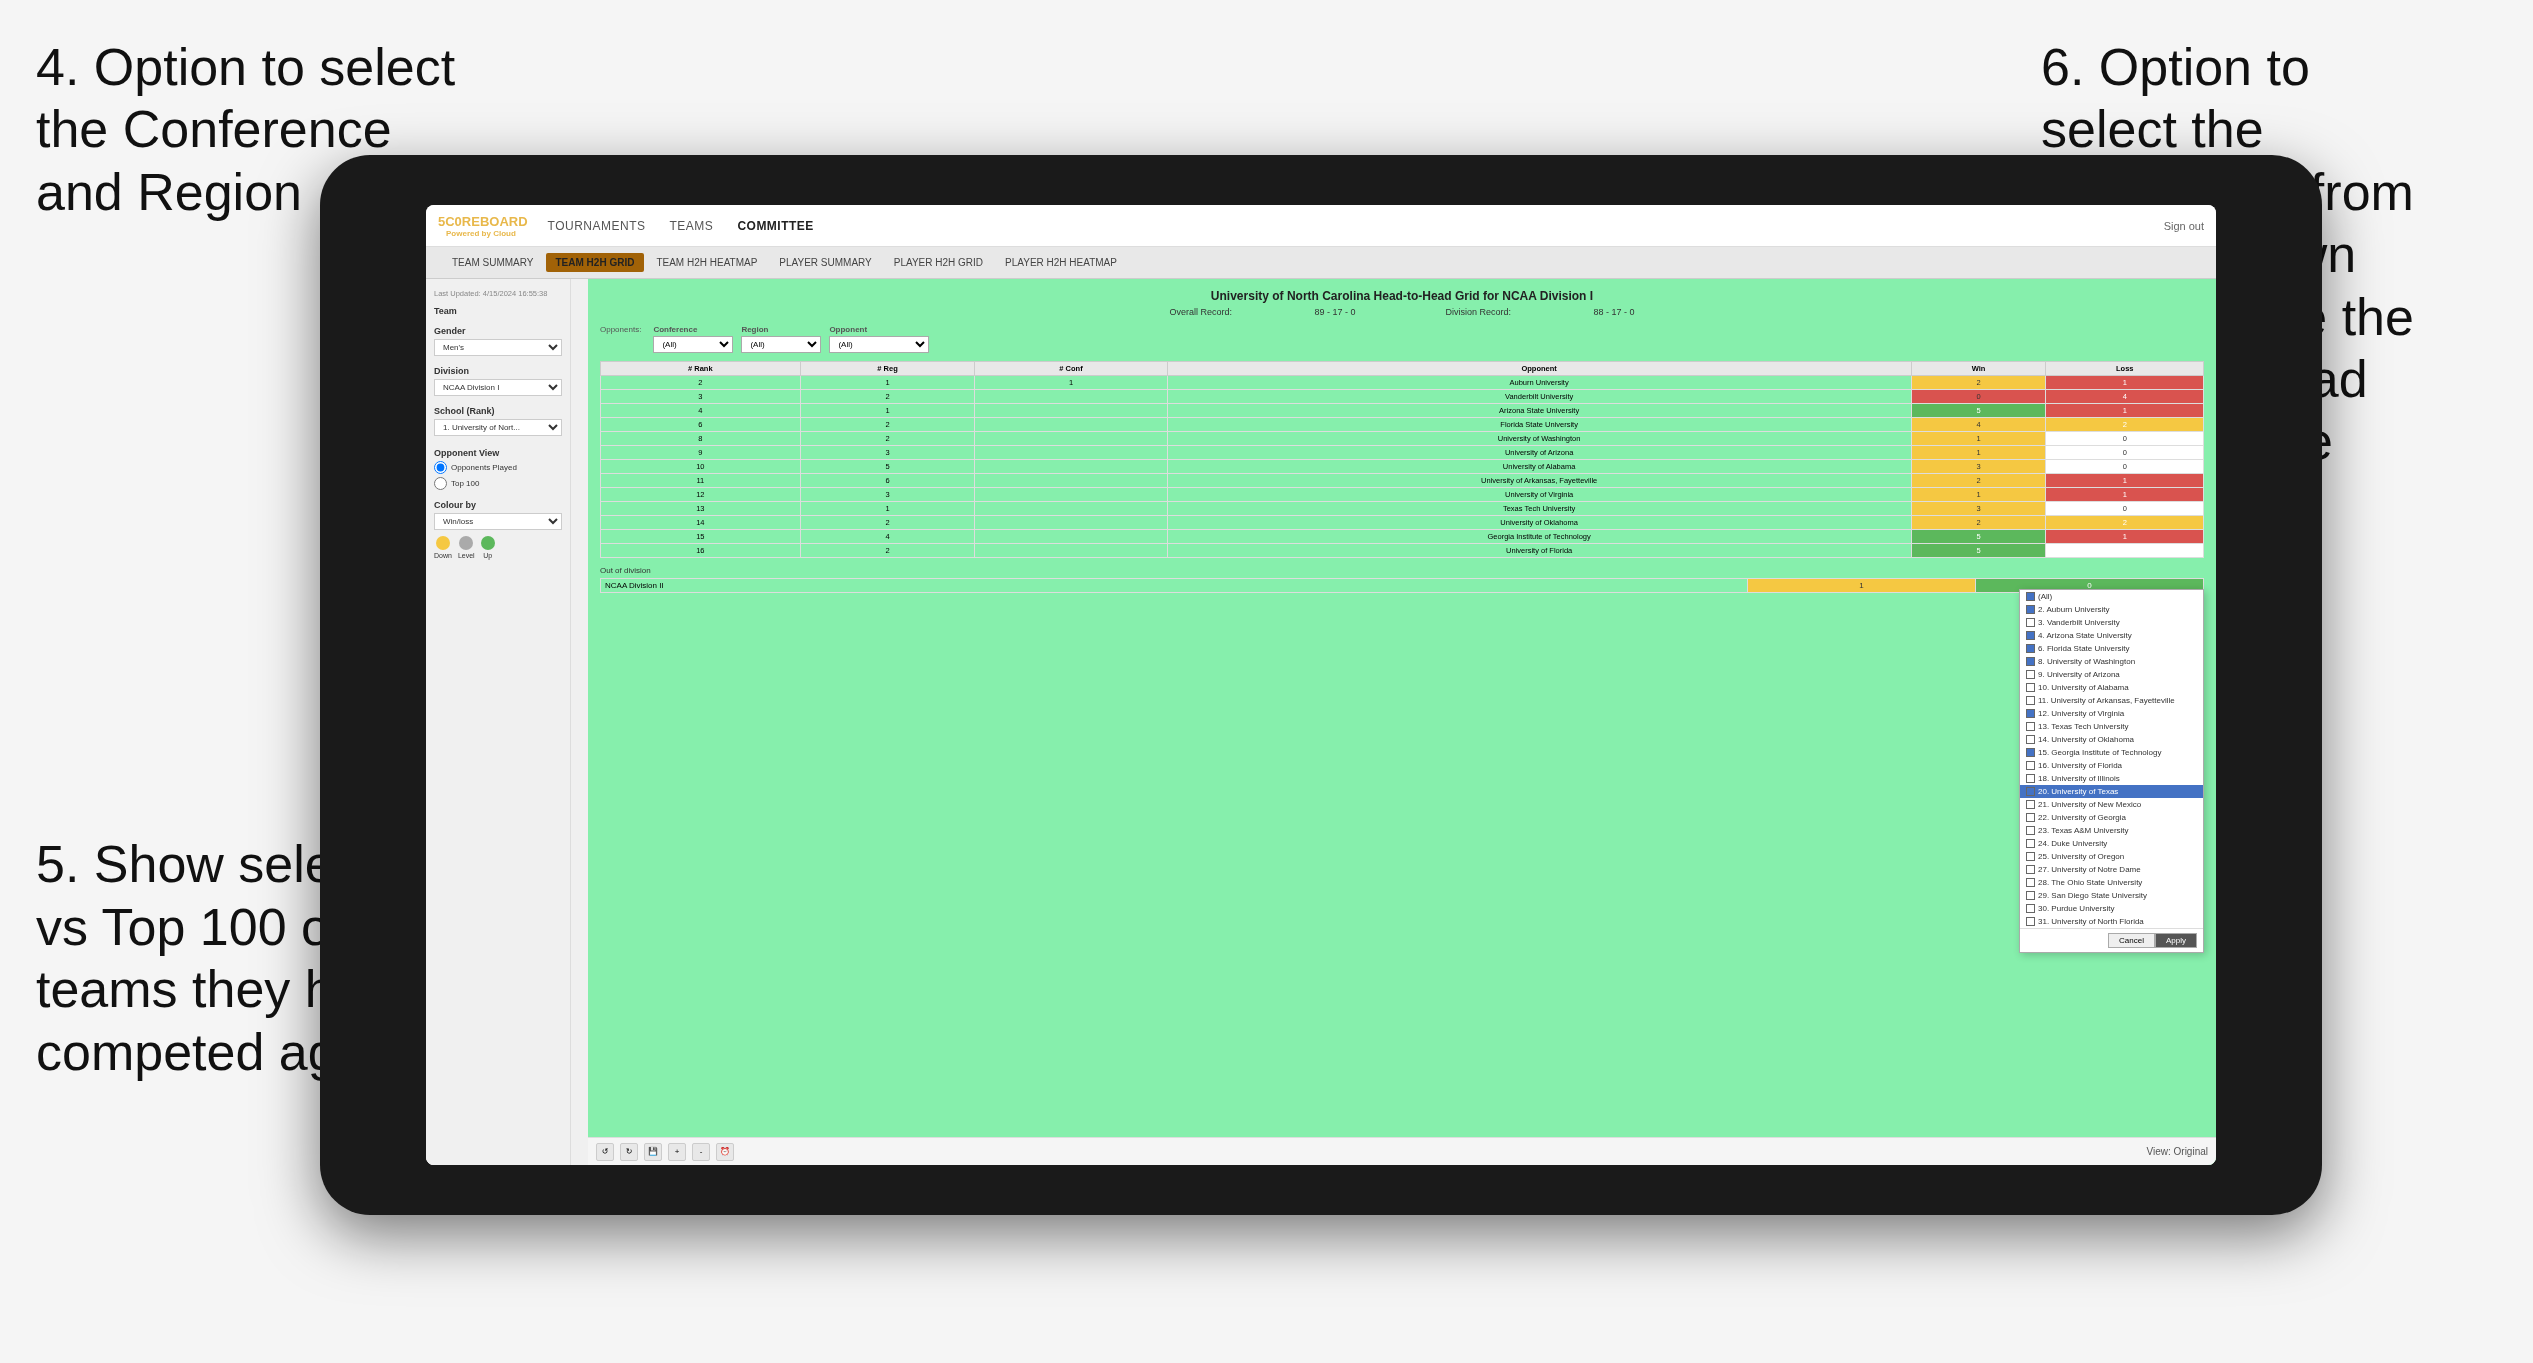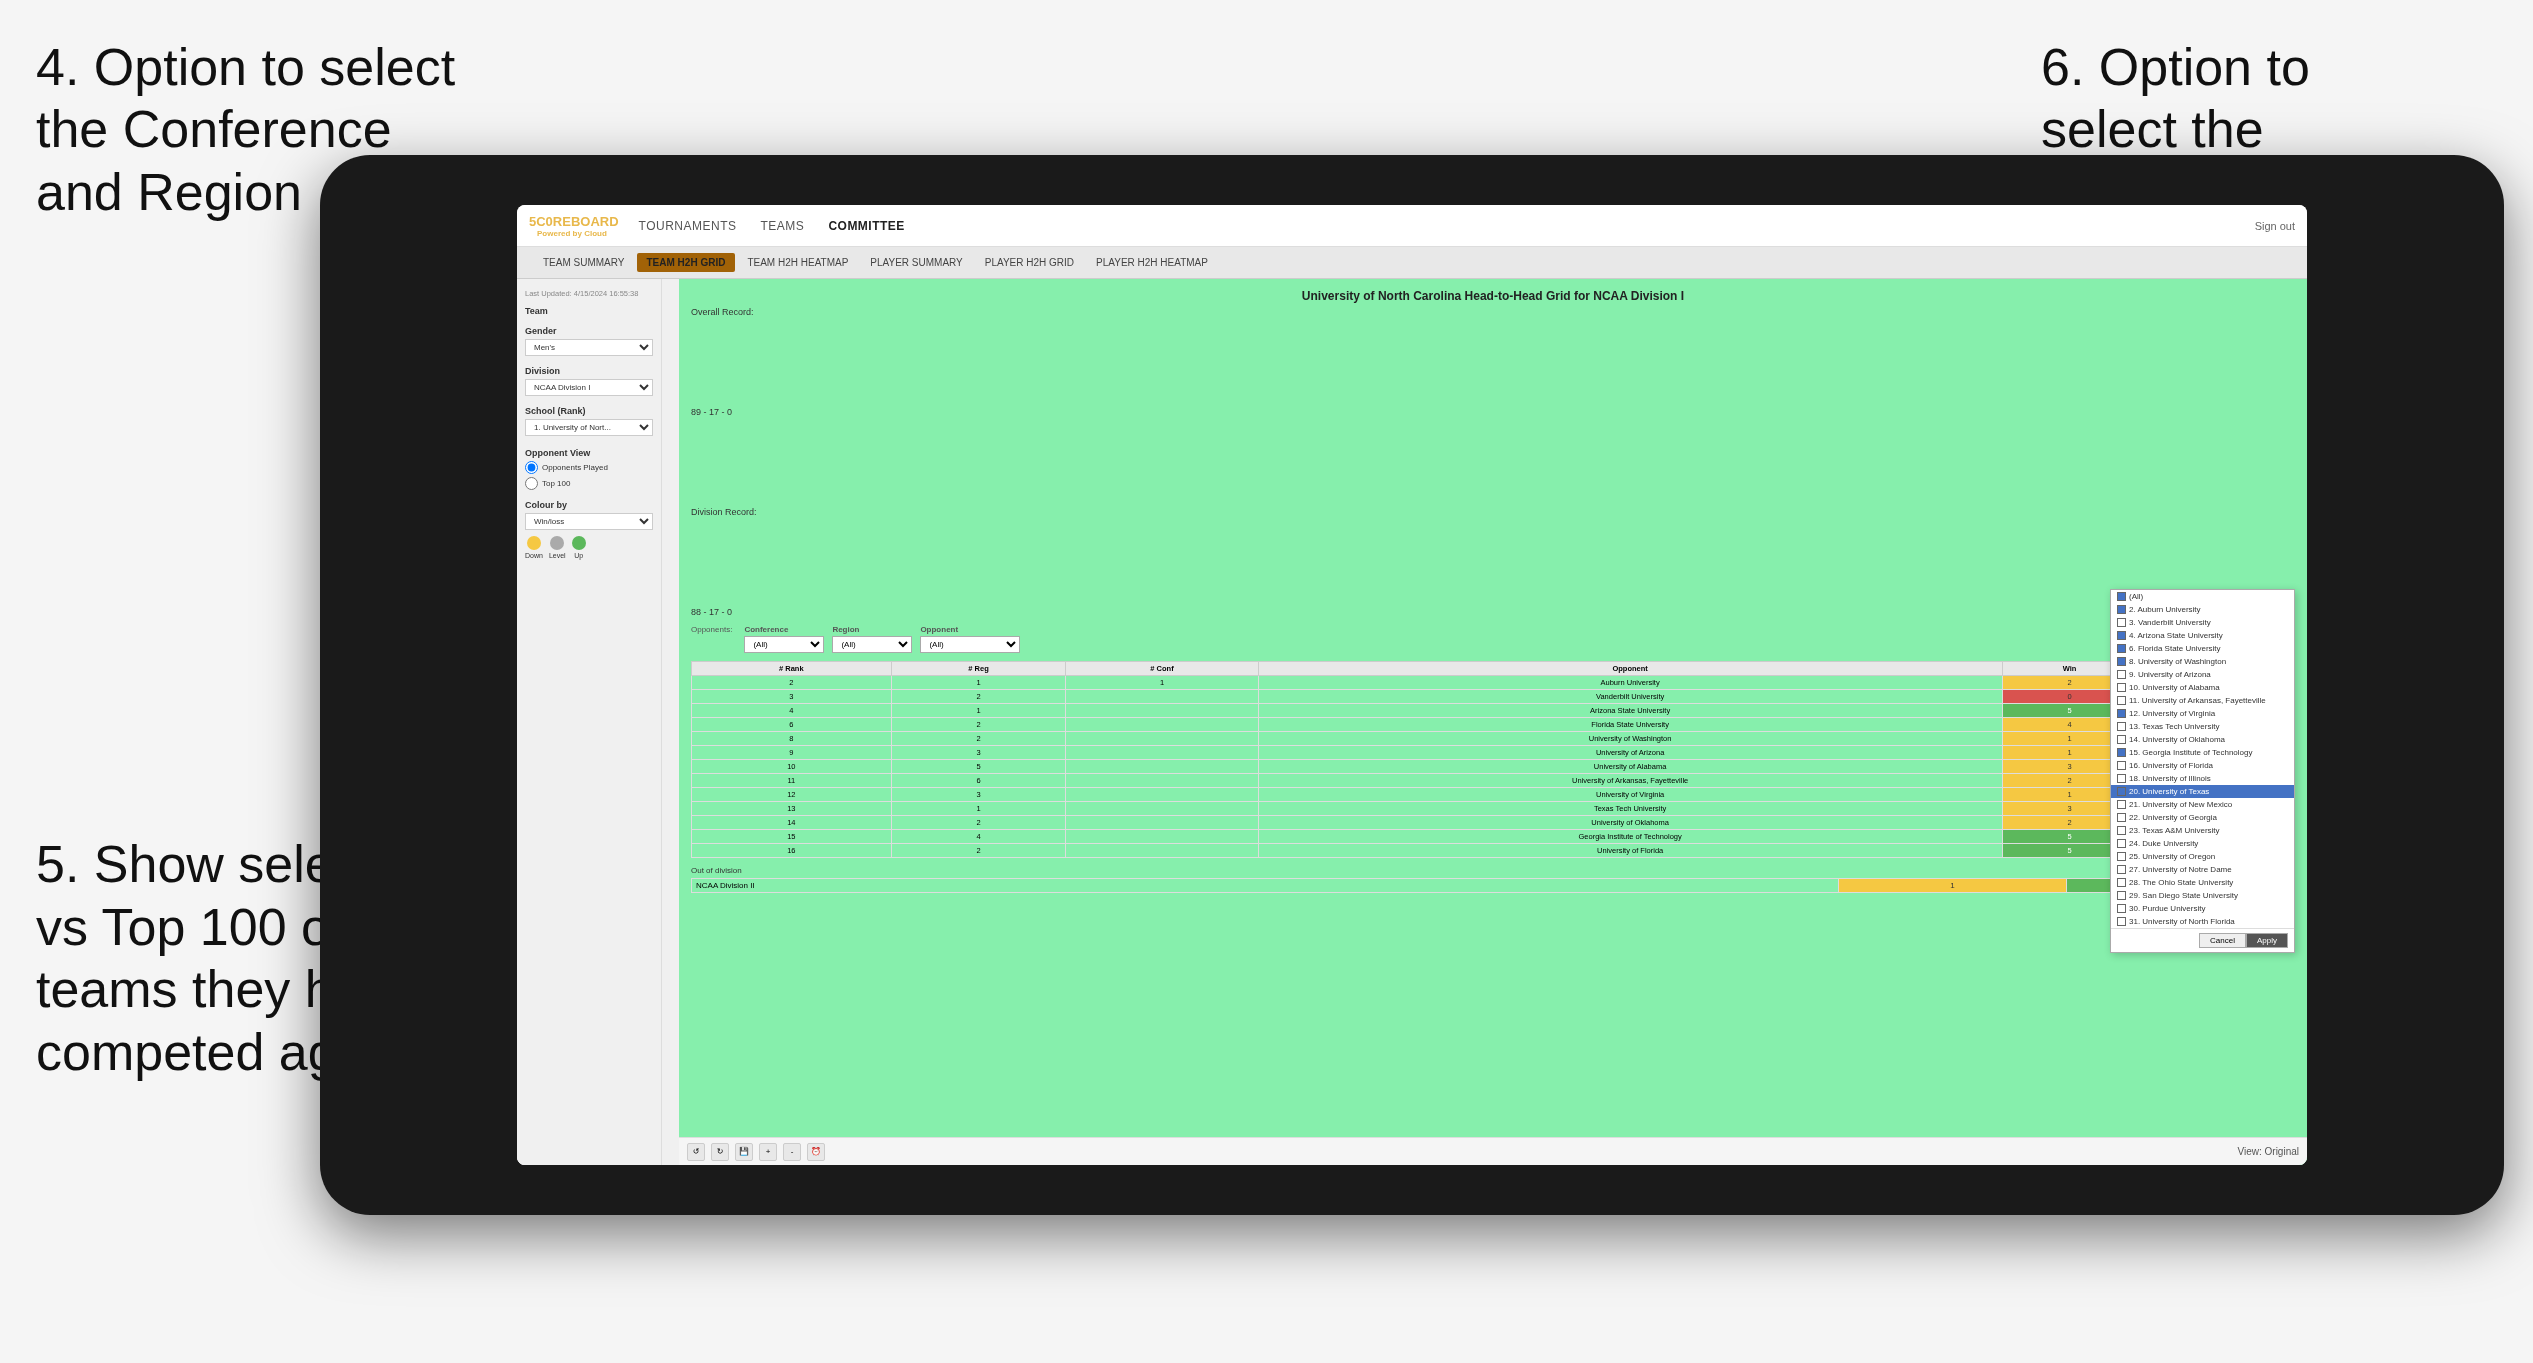--- a/index.html
+++ b/index.html
@@ -38,21 +38,21 @@
       bottom: 280px;
       left: 36px;
       width: 500px;
     }
 
     
     .tablet {
       position: absolute;
       left: 320px;
       top: 155px;
-      width: 2184px;
+      width: 2002px;
       height: 1060px;
       background: #1a1a1a;
       border-radius: 50px;
       box-shadow: 0 20px 60px rgba(0,0,0,0.5);
       display: flex;
       align-items: center;
       justify-content: center;
     }
 
     .tablet-screen {
@@ -247,21 +247,20 @@
       margin-bottom: 4px;
     }
 
     .grid-records {
       display: flex;
       justify-content: center;
       gap: 40px;
       font-size: 9px;
       color: #333;
       margin-bottom: 8px;
-      flex-direction: column;
     }
 
     
     .filter-row {
       display: flex;
       align-items: flex-start;
       gap: 8px;
       margin-bottom: 8px;
       font-size: 8.5px;
     }

